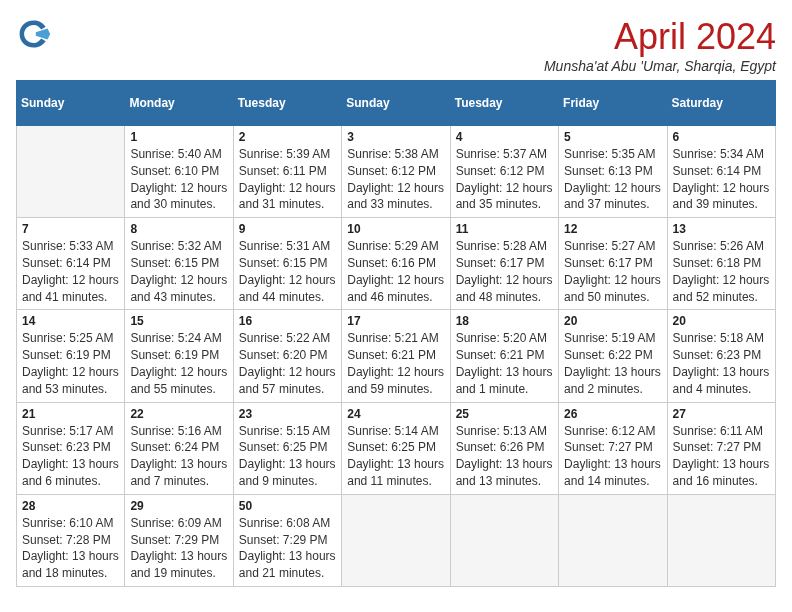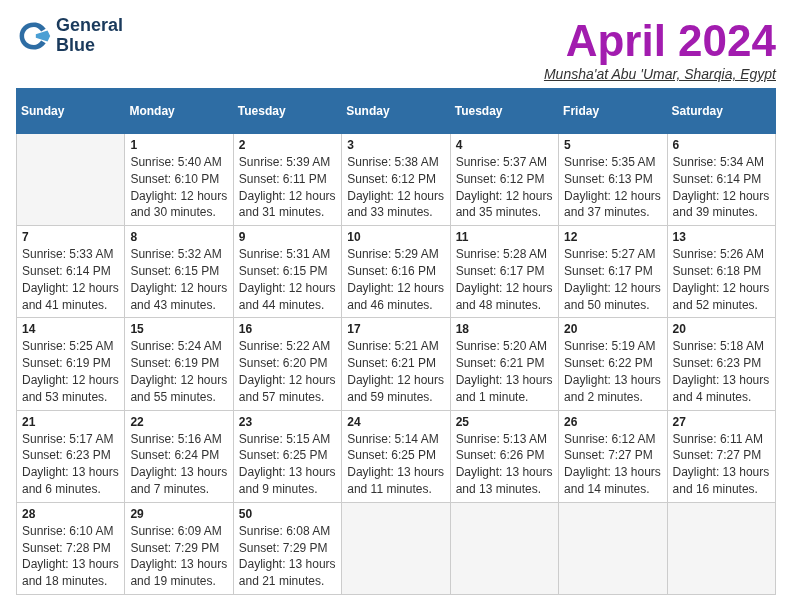--- a/index.html
+++ b/index.html
@@ -28,29 +28,28 @@
       line-height: 1.1;
     }
     .logo-icon {
       width: 36px;
       height: 36px;
     }
     .title-block {
       text-align: right;
     }
     .month-title {
-      font-size: 44px;
-      font-weight: bold;
-      color: #a21caf;
+      font-size: 36px;
+      font-weight: normal;
+      color: #b91c1c;
     }
     .subtitle {
       font-size: 14px;
       color: #333;
       font-style: italic;
-      text-decoration: underline;
     }
     .calendar {
       width: 100%;
       border-collapse: collapse;
       font-size: 11px;
     }
     .calendar th {
       background: #2e6da4;
       color: #fff;
       padding: 15px 4px;
@@ -84,24 +83,20 @@
   </style>
 </head>
 <body>
 
 <div class="header">
   <div class="logo">
     <svg class="logo-icon" viewBox="0 0 40 40">
       <path d="M20 5 C10 5 4 12 4 20 C4 28 10 35 20 35 C26 35 30 32 33 28 L28 25 C26 28 23 30 20 30 C13 30 9 25 9 20 C9 15 13 10 20 10 C23 10 26 12 28 15 L33 12 C30 8 26 5 20 5Z" fill="#2e6da4"></path>
       <path d="M22 18 L35 14 L38 20 L35 26 L22 22 Z" fill="#4a9fd4"></path>
     </svg>
-    <div class="logo-text">
-      <div>General</div>
-      <div>Blue</div>
-    </div>
   </div>
   <div class="title-block">
     <div class="month-title">April 2024</div>
     <div class="subtitle">Munsha'at Abu 'Umar, Sharqia, Egypt</div>
   </div>
 </div>
 
 <table class="calendar">
   <thead>
     <tr>

